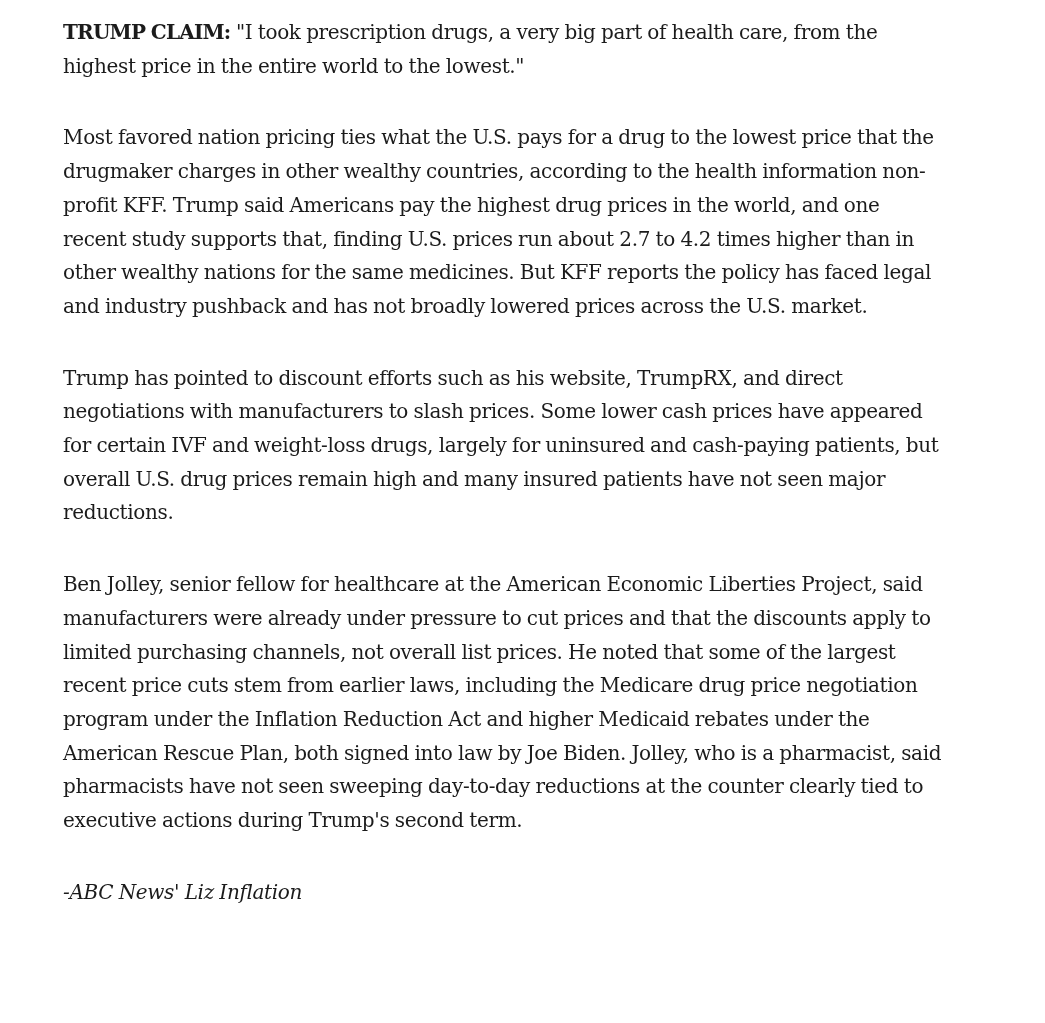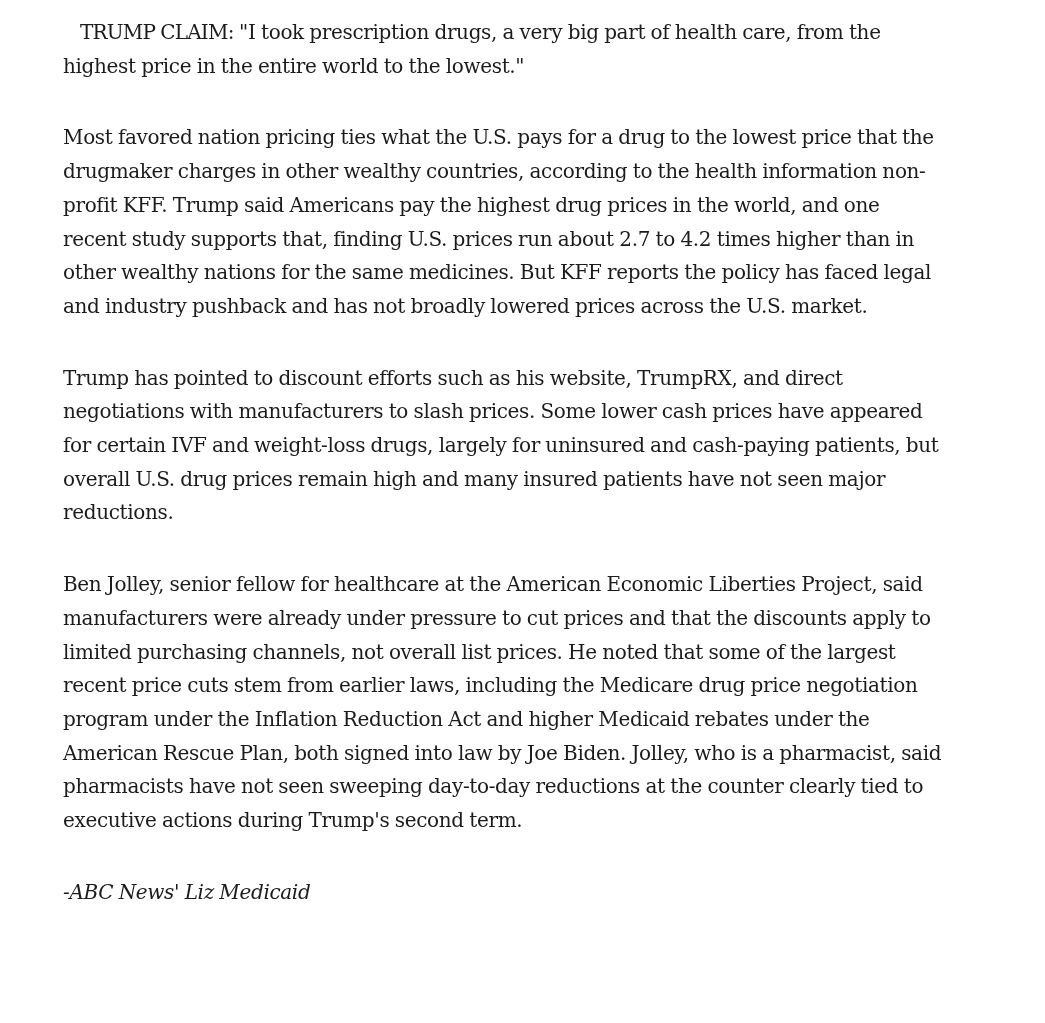--- a/index.html
+++ b/index.html
@@ -6,29 +6,29 @@
   body { width: 1045px; height: 1023px; overflow: hidden; }
   .article {
     position: absolute; left: 63px; top: 16px; width: 880px;
     font-family: "DejaVu Serif", "Liberation Serif", serif;
     font-size: 20px; line-height: 33.7px; color: #1b1b1b;
     letter-spacing: -0.35px; word-spacing: -0.5px;
   }
   .article p { margin: 0 0 38px 0; }
   .article p.claim { margin-bottom: 38px; }
   .article p.fc { margin-bottom: 38px; }
-  strong { font-weight: normal; letter-spacing: -0.8px; margin-left: 17px; }
+  strong { font-weight: bold; letter-spacing: -0.8px; }
   em.byline { font-style: italic; }
 </style>
 </head>
 <body>
 
 <div class="article">
   <p class="claim">
     <strong>TRUMP CLAIM:</strong><span> "I took prescription drugs, a very big part of health care, from the highest price in the entire world to the lowest."</span>
   </p>
   <p>Most favored nation pricing ties what the U.S. pays for a drug to the lowest price that the drugmaker charges in other wealthy countries, according to the health information non-profit KFF. Trump said Americans pay the highest drug prices in the world, and one recent study supports that, finding U.S. prices run about 2.7 to 4.2 times higher than in other wealthy nations for the same medicines. But KFF reports the policy has faced legal and industry pushback and has not broadly lowered prices across the U.S. market.</p>
   <p>Trump has pointed to discount efforts such as his website, TrumpRX, and direct negotiations with manufacturers to slash prices. Some lower cash prices have appeared for certain IVF and weight-loss drugs, largely for uninsured and cash-paying patients, but overall U.S. drug prices remain high and many insured patients have not seen major reductions.</p>
   <p>Ben Jolley, senior fellow for healthcare at the American Economic Liberties Project, said manufacturers were already under pressure to cut prices and that the discounts apply to limited purchasing channels, not overall list prices. He noted that some of the largest recent price cuts stem from earlier laws, including the Medicare drug price negotiation program under the Inflation Reduction Act and higher Medicaid rebates under the American Rescue Plan, both signed into law by Joe Biden. Jolley, who is a pharmacist, said pharmacists have not seen sweeping day-to-day reductions at the counter clearly tied to executive actions during Trump's second term.</p>
   <p>
-    <em class="byline">-ABC News' Liz Medicaid</em>
+    <em class="byline">-ABC News' Liz Inflation</em>
   </p>
 </div>
 
 </body></html>

